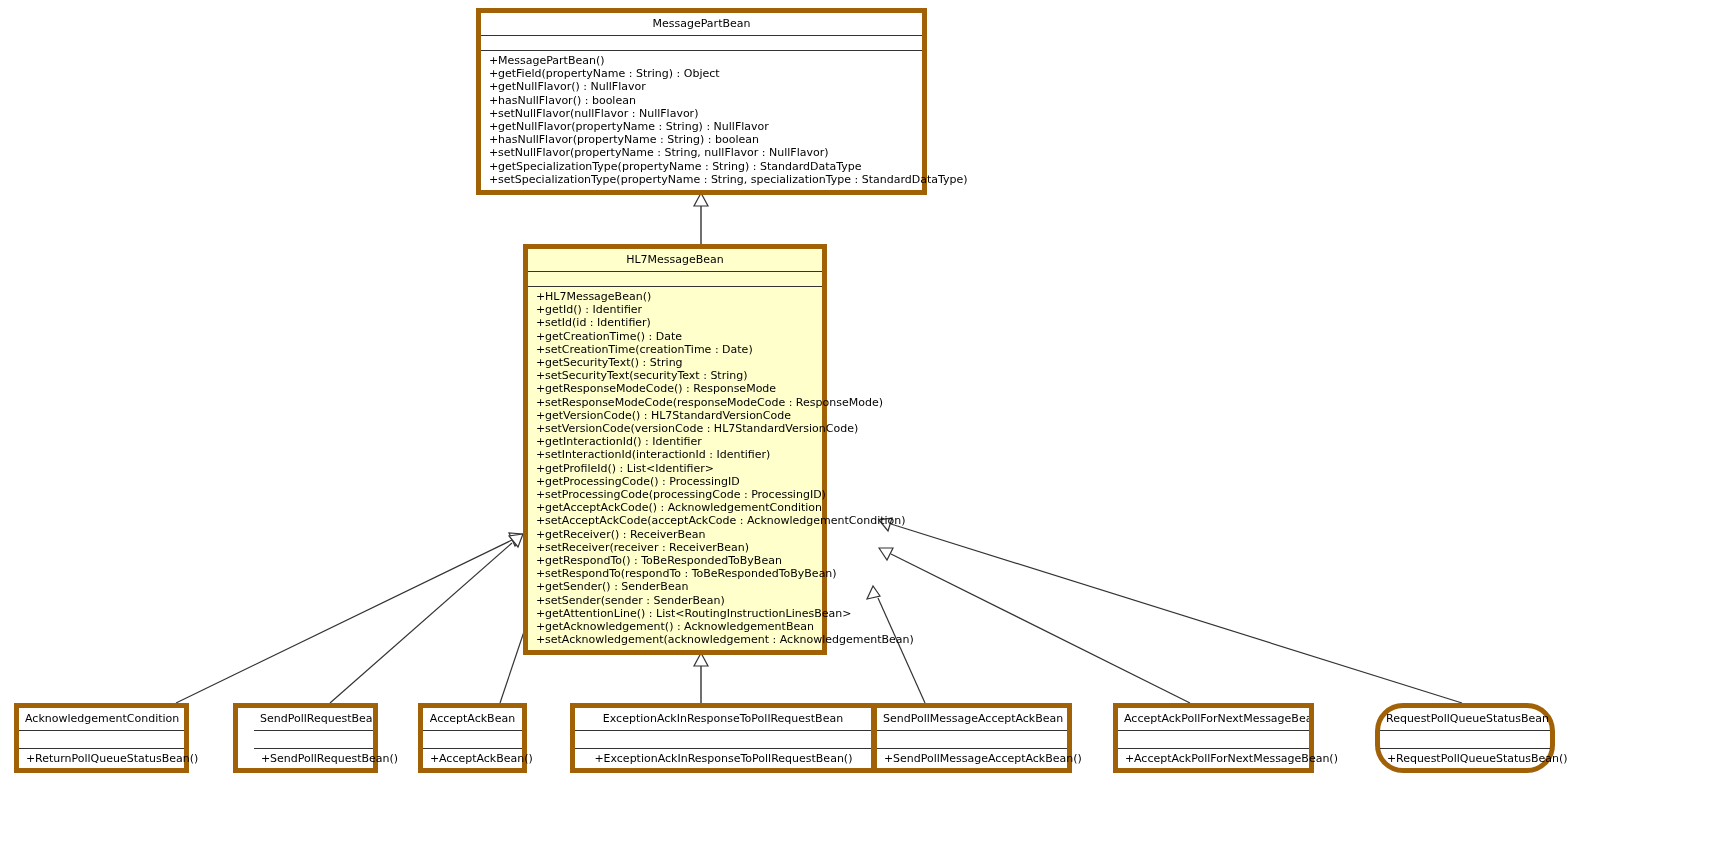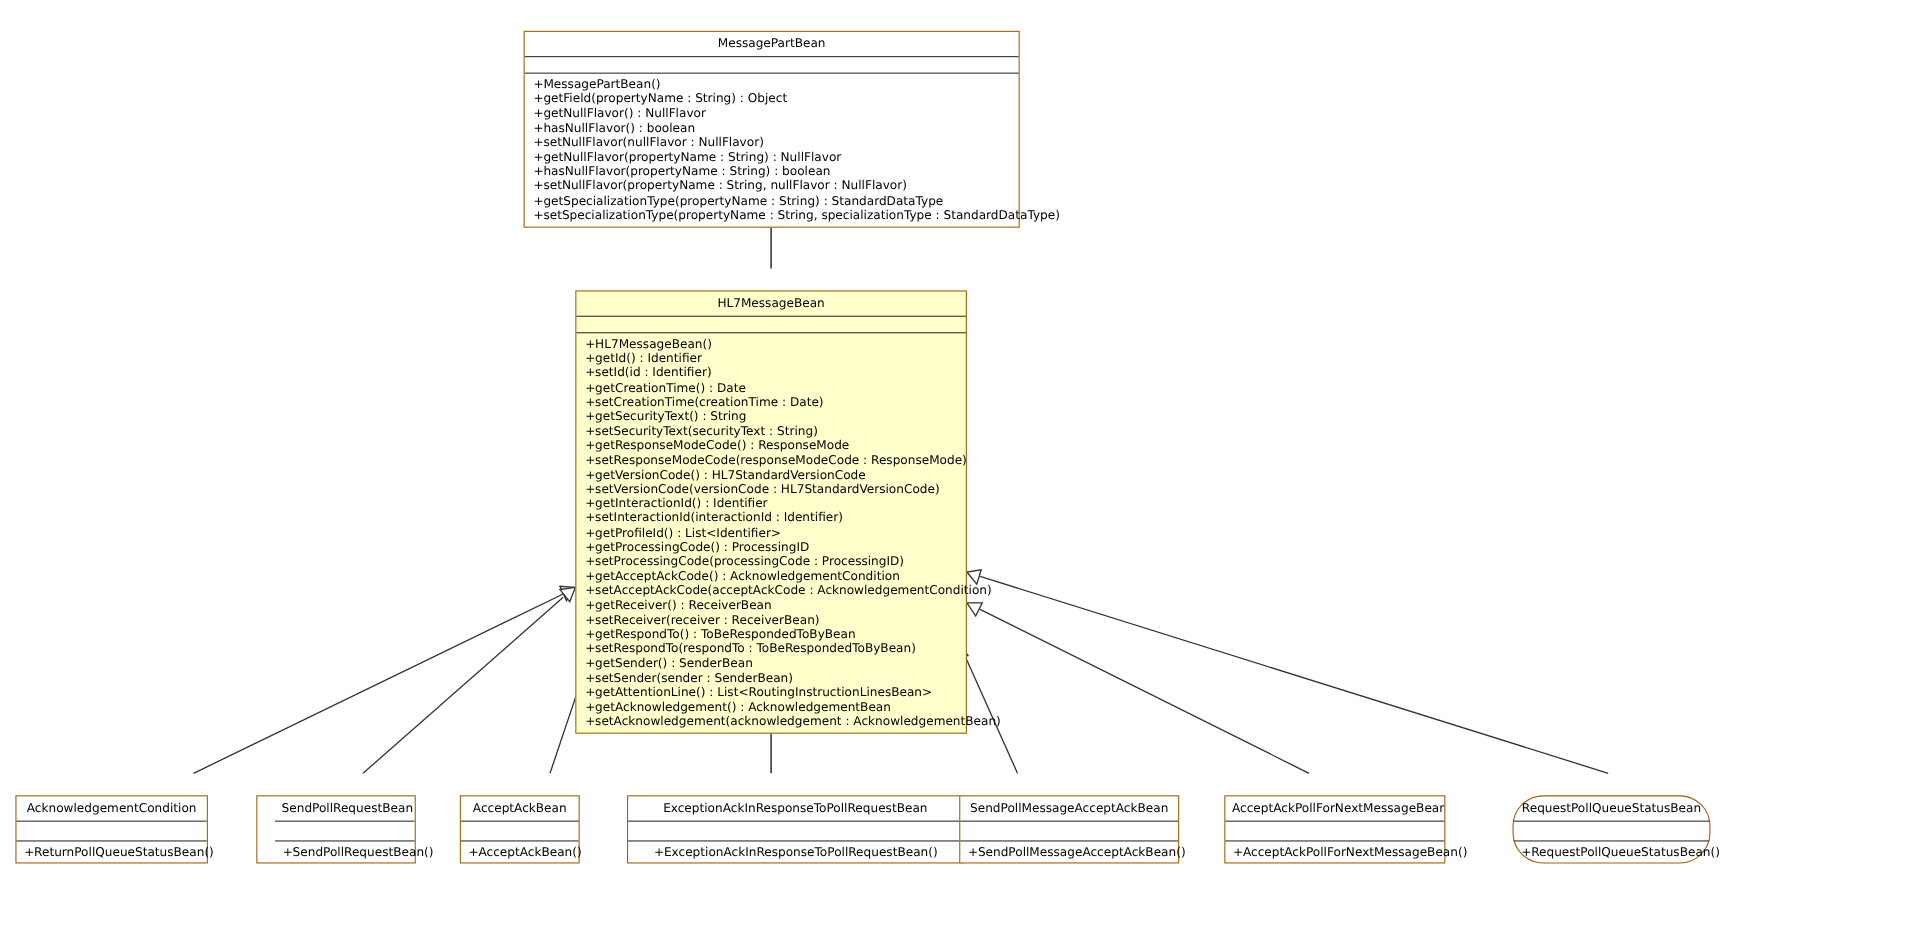--- a/index.html
+++ b/index.html
@@ -22,26 +22,25 @@
     position: absolute;
     left: 0;
     top: 0;
     width: 1735px;
     height: 861px;
     pointer-events: none;
   }
   .uml-class {
     position: absolute;
     box-sizing: border-box;
-    border: 1px solid #a16207;
+    border: 5px solid #a16207;
     background: #ffffff;
     font-size: 11px;
     color: #000000;
     z-index: 2;
-    margin-top: 20px;
   }
   .uml-class.highlight {
     background: #ffffcc;
   }
   .cls-name {
     text-align: center;
     padding: 4px 6px 5px 6px;
     border-bottom: 1px solid #333333;
     font-size: 11px;
     white-space: nowrap;
@@ -67,21 +66,21 @@
   }
   
   #cls-messagepartbean {
     left: 476px;
     top: 8px;
     width: 451px;
   }
   #cls-hl7messagebean {
     left: 523px;
     top: 244px;
-    width: 356px;
+    width: 304px;
   }
   #cls-returnpollqueuestatusbean {
     left: 14px;
     top: 703px;
     width: 175px;
   }
   #cls-sendpollrequestbean {
     left: 233px;
     top: 703px;
     width: 145px;

